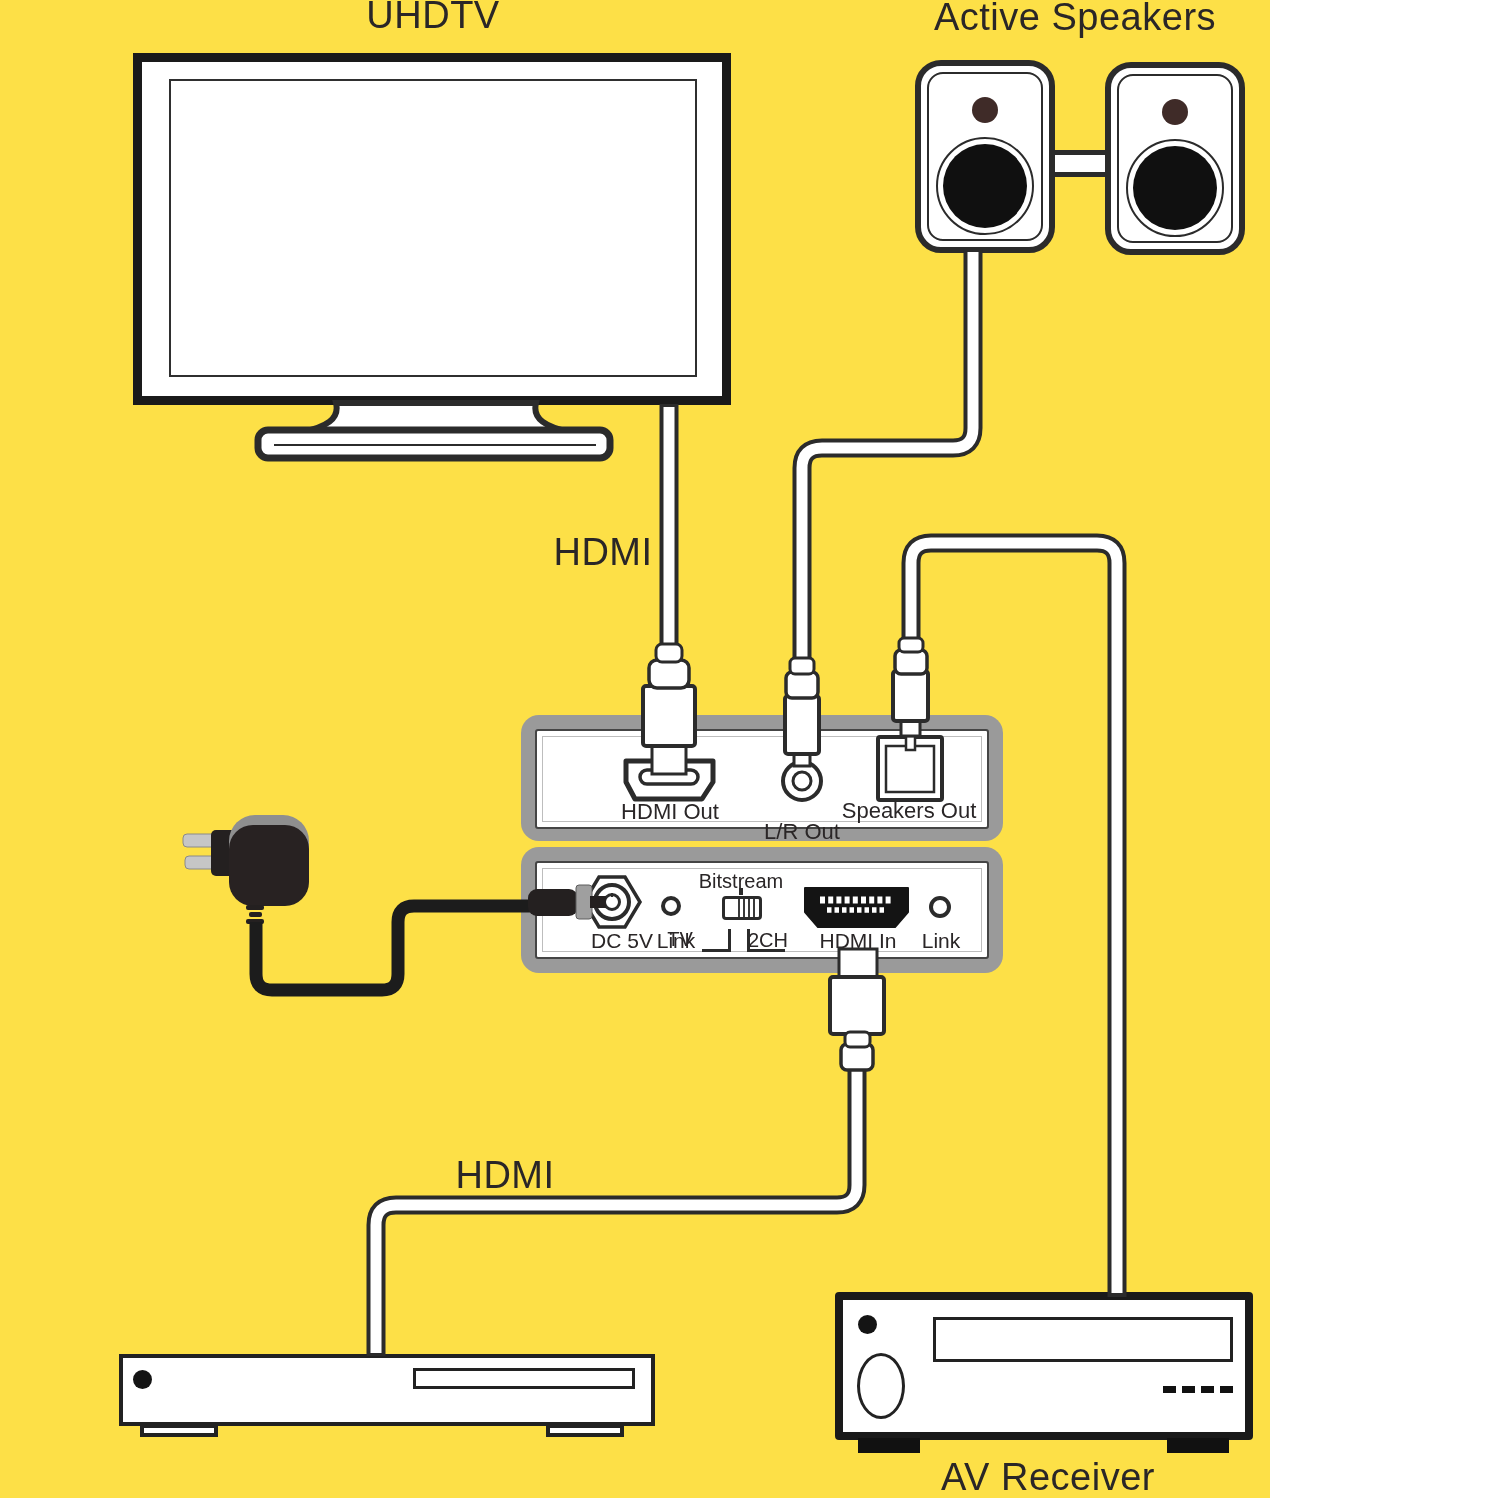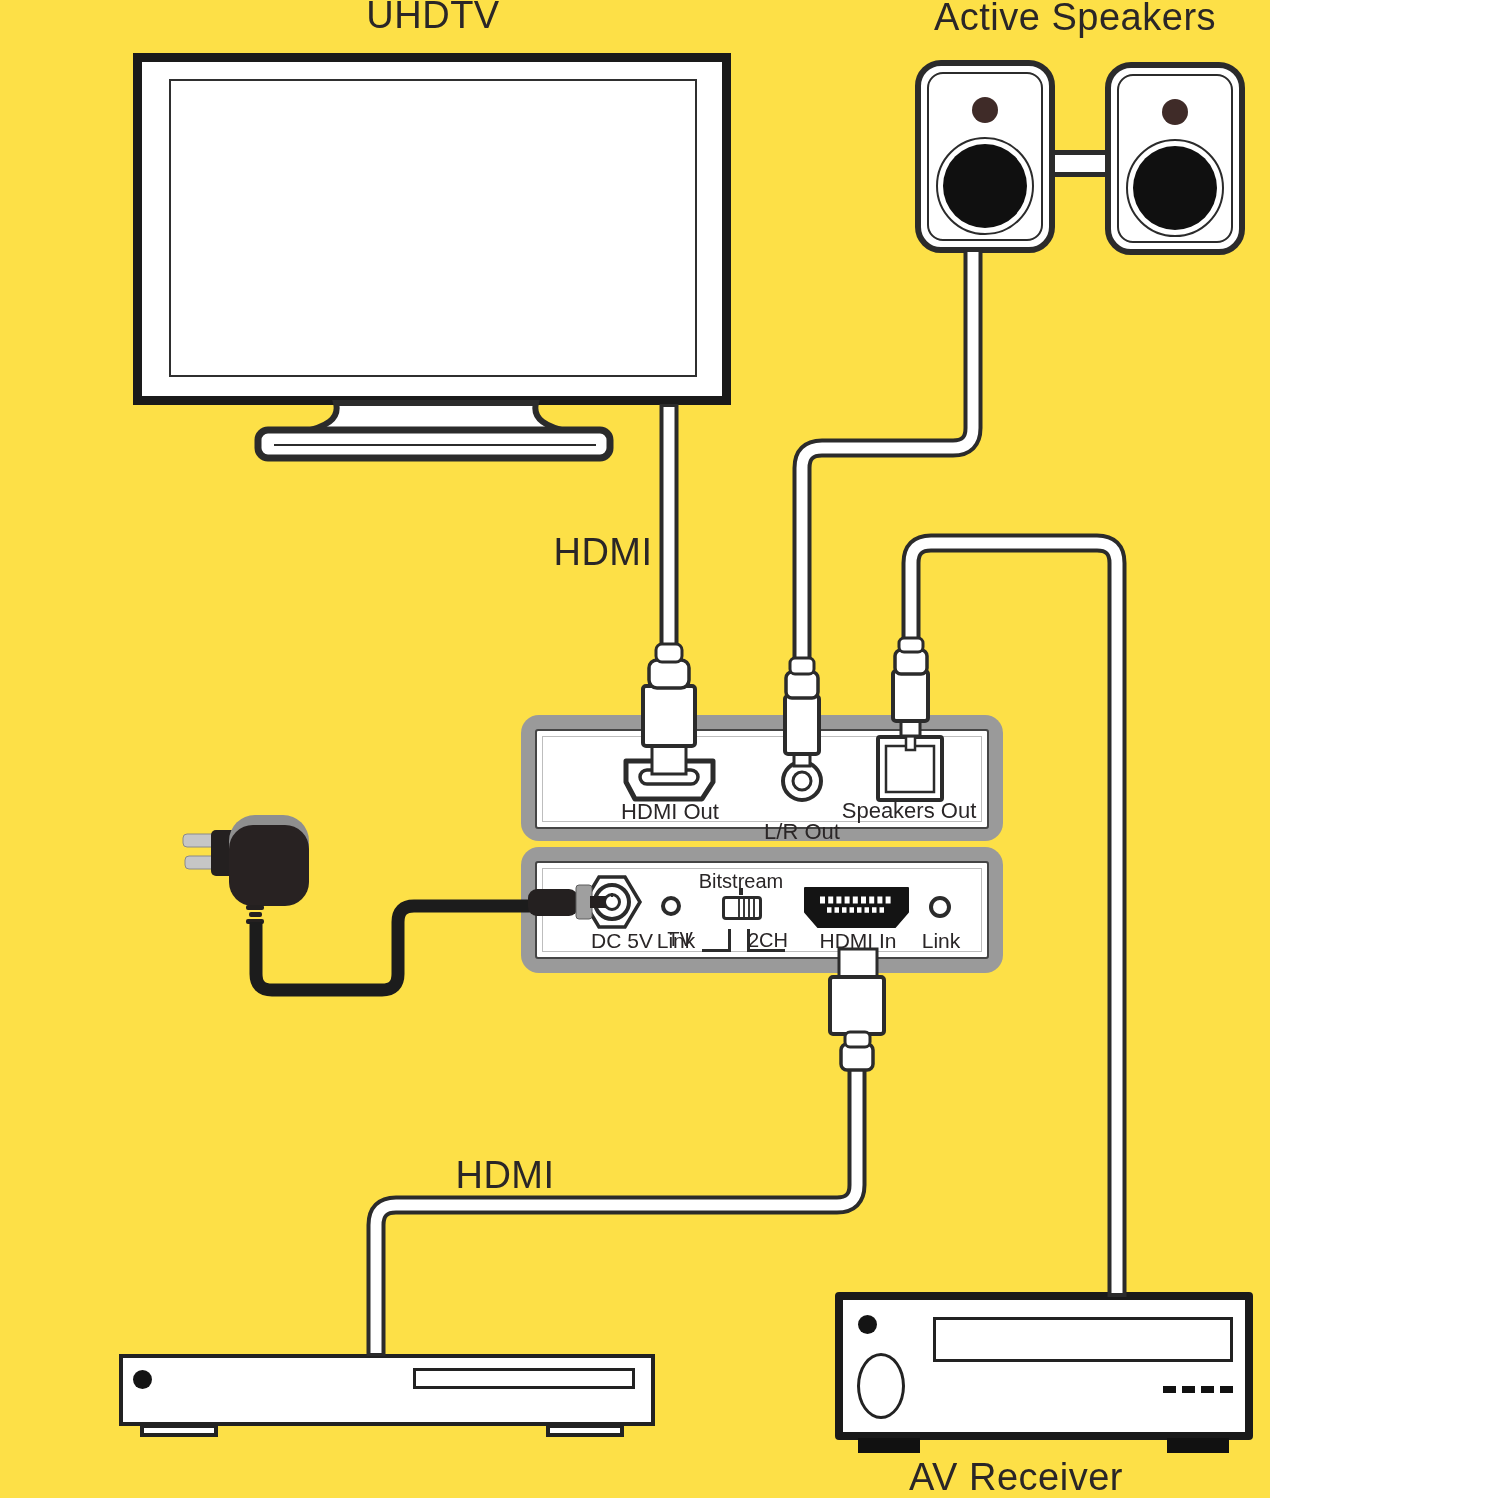--- a/index.html
+++ b/index.html
@@ -90,21 +90,21 @@
   <div class="abs" style="left:835px;top:1292px;width:418px;height:148px;border:8px solid #1a1a1a;border-radius:4px;background:#fff;"></div>
   <div class="abs blackdot" style="left:858px;top:1315px;width:19px;height:19px;"></div>
   <div class="abs" style="left:857px;top:1353px;width:48px;height:66px;border:3px solid #222;border-radius:50%;background:#fff;"></div>
   <div class="abs" style="left:933px;top:1317px;width:300px;height:45px;border:3px solid #222;background:#fff;"></div>
   <div class="abs" style="left:1163px;top:1386px;width:13px;height:7px;background:#111;"></div>
   <div class="abs" style="left:1182px;top:1386px;width:13px;height:7px;background:#111;"></div>
   <div class="abs" style="left:1201px;top:1386px;width:13px;height:7px;background:#111;"></div>
   <div class="abs" style="left:1220px;top:1386px;width:13px;height:7px;background:#111;"></div>
   <div class="abs" style="left:858px;top:1438px;width:62px;height:15px;background:#111;"></div>
   <div class="abs" style="left:1167px;top:1438px;width:62px;height:15px;background:#111;"></div>
-  <div class="biglabel" style="left:1016px;top:1458px;text-align:center;">AV Receiver</div>
+  <div class="biglabel" style="left:1048px;top:1458px;text-align:center;">AV Receiver</div>
 
   <svg width="1498" height="1498" viewBox="0 0 1498 1498">
 
     <g>
       <path class="fillw" stroke-width="6" d="M336,403 C340,419 326,427 302,432 L570,432 C546,427 532,419 536,403 Z"></path>
       <rect class="fillw" stroke-width="7" x="258" y="430" width="352" height="28" rx="10"></rect>
       <line class="ln" stroke-width="2" x1="274" y1="445" x2="596" y2="445"></line>
     </g>
 
     <g>

